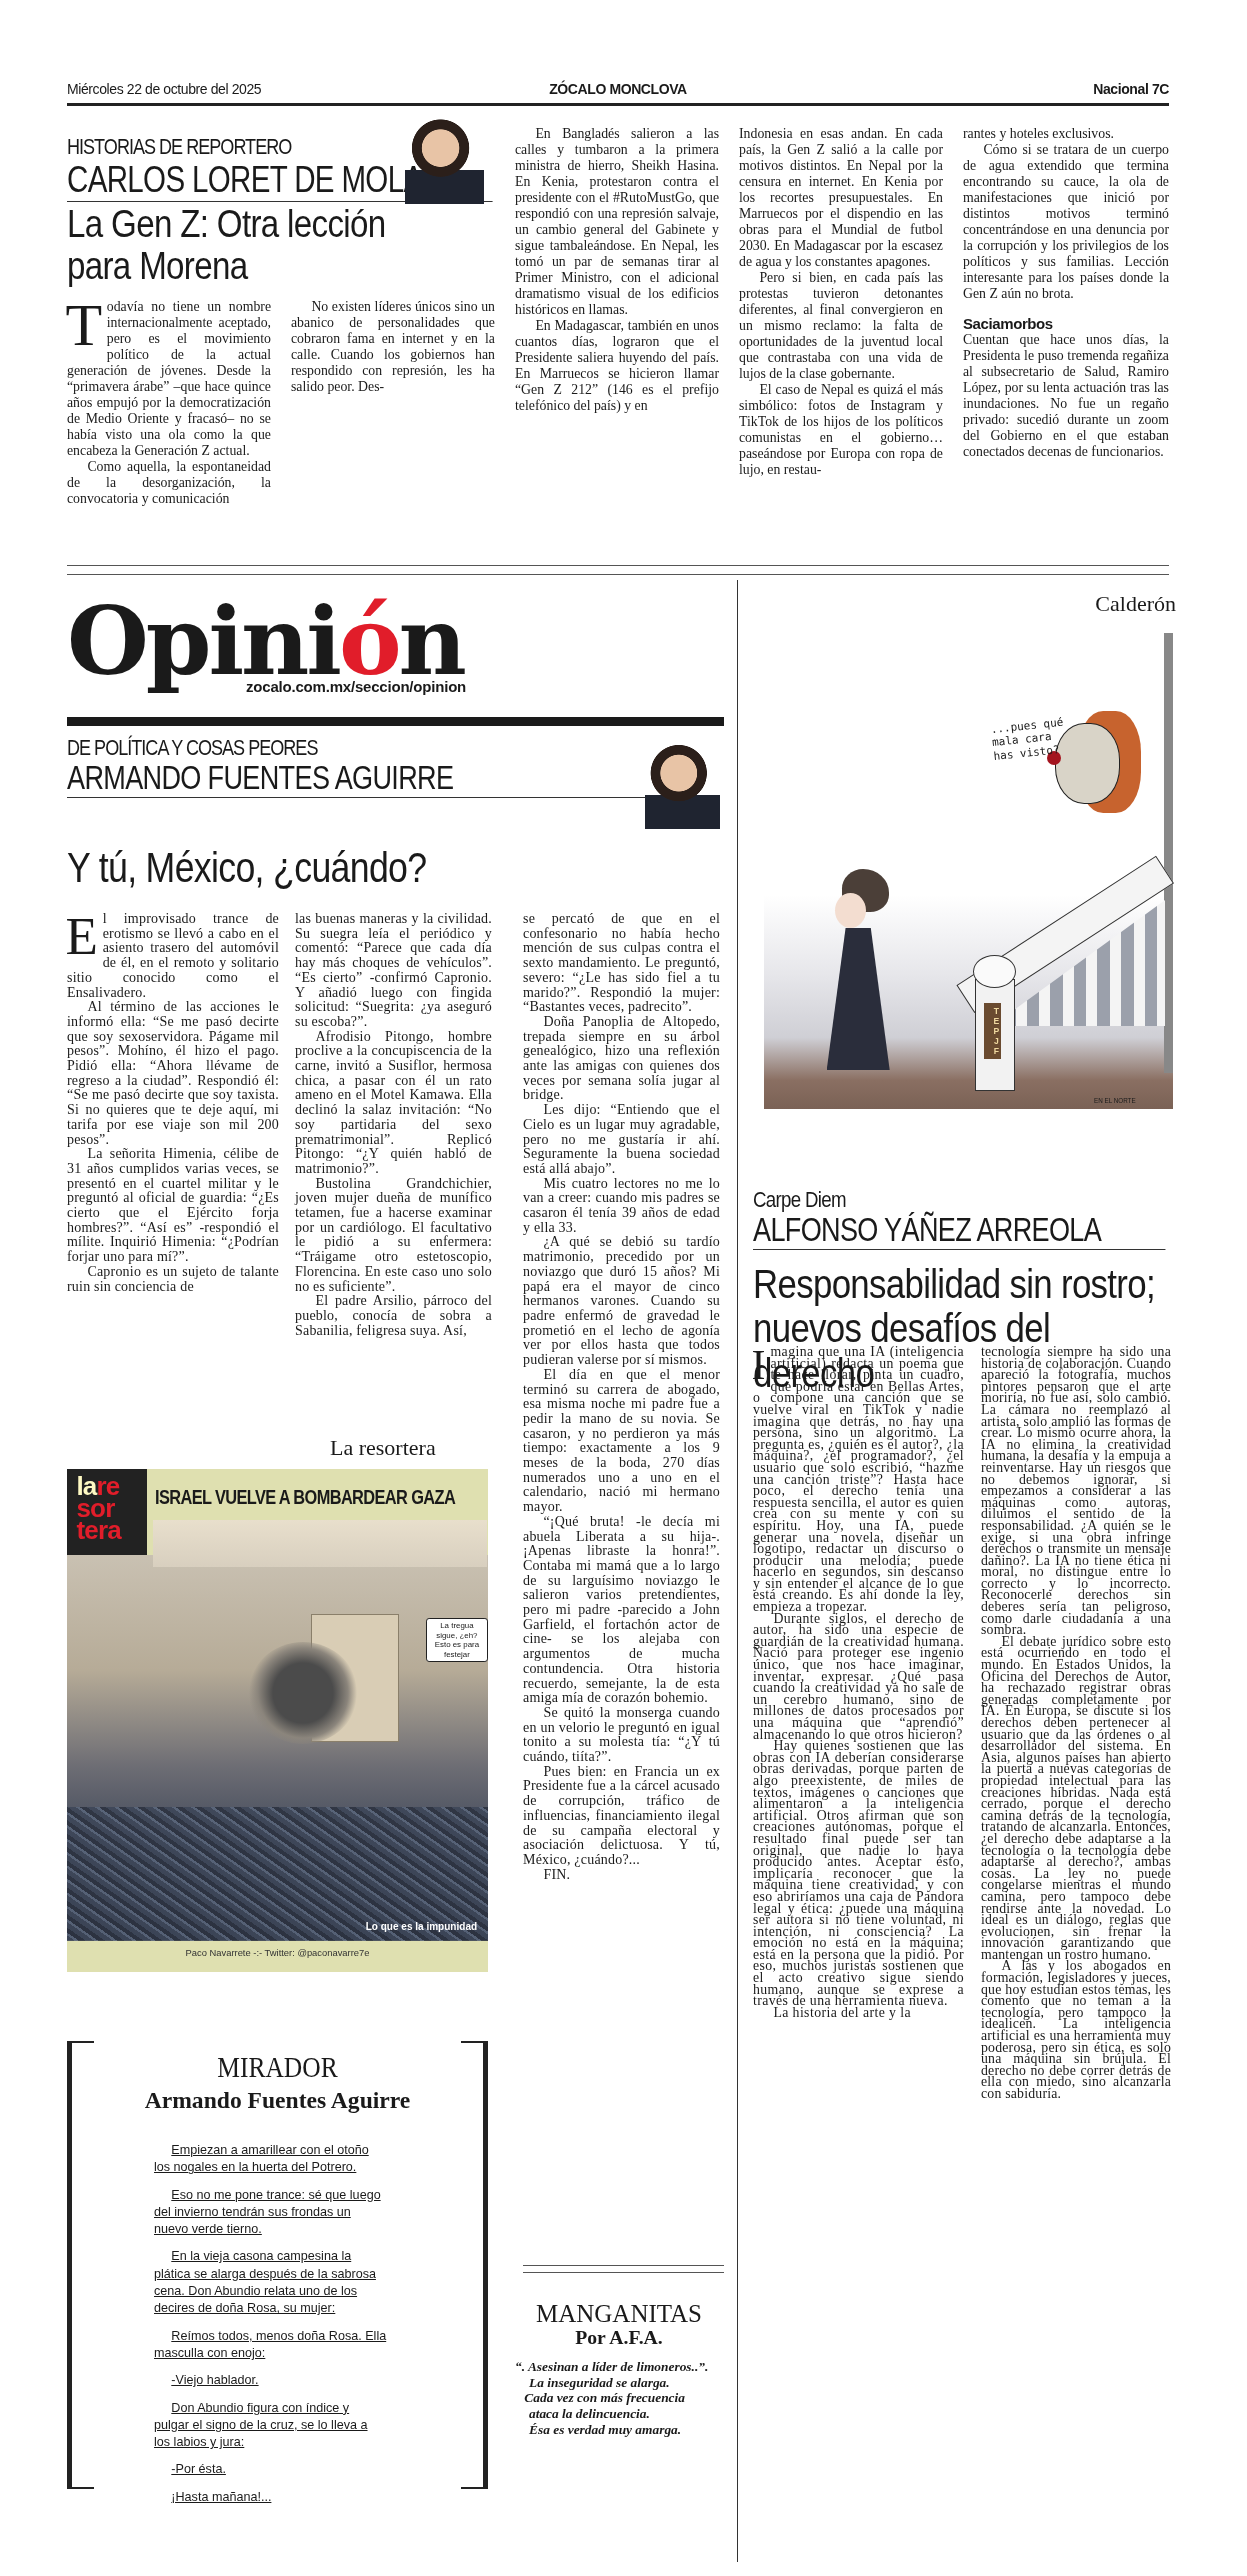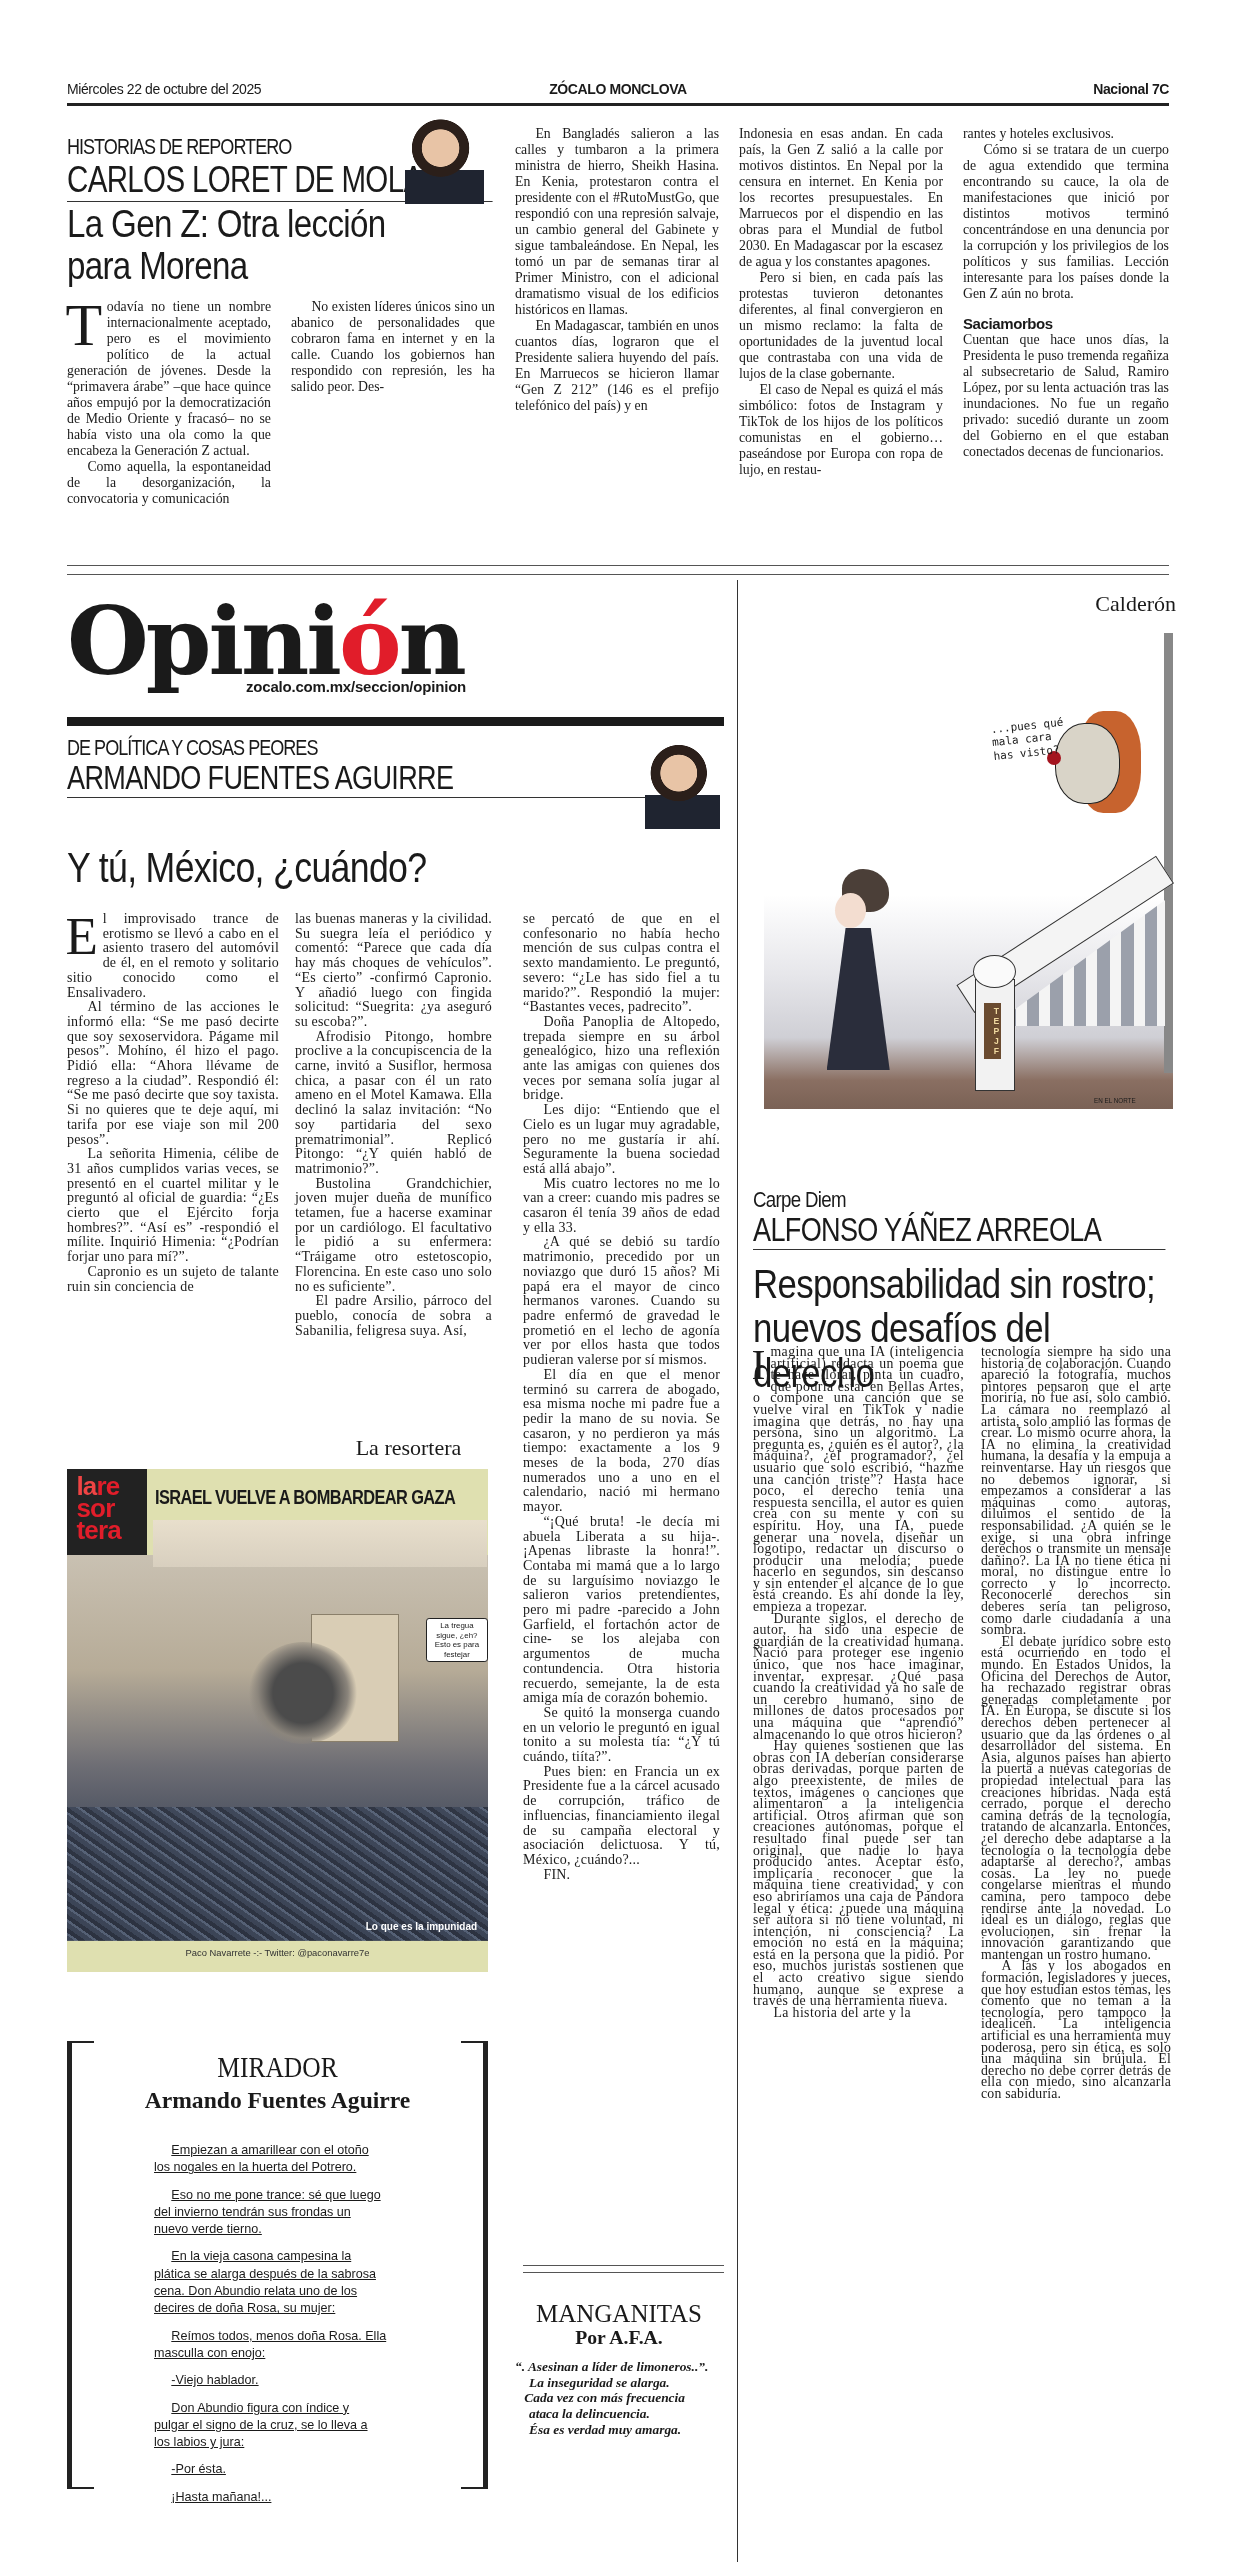--- a/index.html
+++ b/index.html
@@ -119,24 +119,24 @@
   <p>Les dijo: “Entiendo que el Cielo es un lugar muy agradable, pero no me gustaría ir ahí. Seguramente la buena sociedad está allá abajo”.</p>
   <p>Mis cuatro lectores no me lo van a creer: cuando mis padres se casaron él tenía 39 años de edad y ella 33.</p>
   <p>¿A qué se debió su tardío matrimonio, precedido por un noviazgo que duró 15 años? Mi papá era el mayor de cinco hermanos varones. Cuando su padre enfermó de gravedad le prometió en el lecho de agonía ver por ellos hasta que todos pudieran valerse por sí mismos.</p>
   <p>El día en que el menor terminó su carrera de abogado, esa misma noche mi padre fue a pedir la mano de su novia. Se casaron, y no perdieron ya más tiempo: exactamente a los 9 meses de la boda, 270 días numerados uno a uno en el calendario, nació mi hermano mayor.</p>
   <p>“¡Qué bruta! -le decía mi abuela Liberata a su hija-. ¡Apenas libraste la honra!”. Contaba mi mamá que a lo largo de su larguísimo noviazgo le salieron varios pretendientes, pero mi padre -parecido a John Garfield, el fortachón actor de cine- se los alejaba con argumentos de mucha contundencia. Otra historia recuerdo, semejante, la de esta amiga mía de corazón bohemio.</p>
   <p>Se quitó la monserga cuando en un velorio le preguntó en igual tonito a su molesta tía: “¿Y tú cuándo, tiíta?”.</p>
   <p>Pues bien: en Francia un ex Presidente fue a la cárcel acusado de corrupción, tráfico de influencias, financiamiento ilegal de su campaña electoral y asociación delictuosa. Y tú, México, ¿cuándo?...</p>
   <p>FIN.</p>
 </div>
 
-<div class="abs serif label-right" style="left:330px;top:1435px;width:157px;text-align:center;">La resortera</div>
+<div class="abs serif label-right" style="left:330px;top:1435px;width:157px;text-align:left;">La resortera</div>
 <div class="abs" style="left:67px;top:1469px;width:421px;height:503px;background:#dfe0b0;">
   <div class="abs" style="left:0;top:0;width:80px;height:86px;background:#222;font-family:'Liberation Sans',sans-serif;font-weight:900;font-size:26px;line-height:22px;padding:6.3px 0 0 9.4px;box-sizing:border-box;letter-spacing:-0.8px;">
-    <div><span style="color:#ef4444">la</span><span style="color:#e11d2a">re</span></div>
+    <div><span style="color:#fef9c3">la</span><span style="color:#e11d2a">re</span></div>
     <div style="color:#e11d2a">sor</div>
     <div style="color:#e11d2a">tera</div>
   </div>
   <div class="abs" style="left:88px;top:15.7px;font-family:'Liberation Sans',sans-serif;font-weight:900;font-size:21px;letter-spacing:-0.8px;transform:scaleX(0.78);transform-origin:left;white-space:nowrap;color:#1a1a1a;">ISRAEL VUELVE A BOMBARDEAR GAZA</div>
   <div class="abs" style="left:0;top:86px;width:421px;height:385px;background:linear-gradient(180deg,#c9c1b2 0%,#b6ab97 30%,#6d6d74 55%,#41495a 75%,#2d3444 100%);"></div>
   <div class="abs" style="left:86px;top:51px;width:334px;height:47px;background:linear-gradient(180deg,#e8dfcc,#d8cfbf);"></div>
   <div class="abs" style="left:244px;top:145px;width:86px;height:126px;background:#d9cdb5;border:0.8px solid #8a7f6a;"></div>
   <div class="abs" style="left:181px;top:173px;width:110px;height:102px;border-radius:50%;background:radial-gradient(circle,#4b4b4b 0 40%,#8b857c 60%,transparent 72%);"></div>
   <div class="abs" style="left:0;top:338px;width:421px;height:134px;background:repeating-linear-gradient(35deg,#3d4658 0 4.7px,#59657a 4.7px 7px,#2c3240 7px 11px);opacity:0.9;"></div>
   <div class="abs sans" style="left:359px;top:149px;width:55px;padding:2.4px;background:#fff;border:0.8px solid #222;border-radius:3.1px;font-size:7.9px;line-height:9.4px;text-align:center;">La tregua sigue, ¿eh? Esto es para festejar</div>

